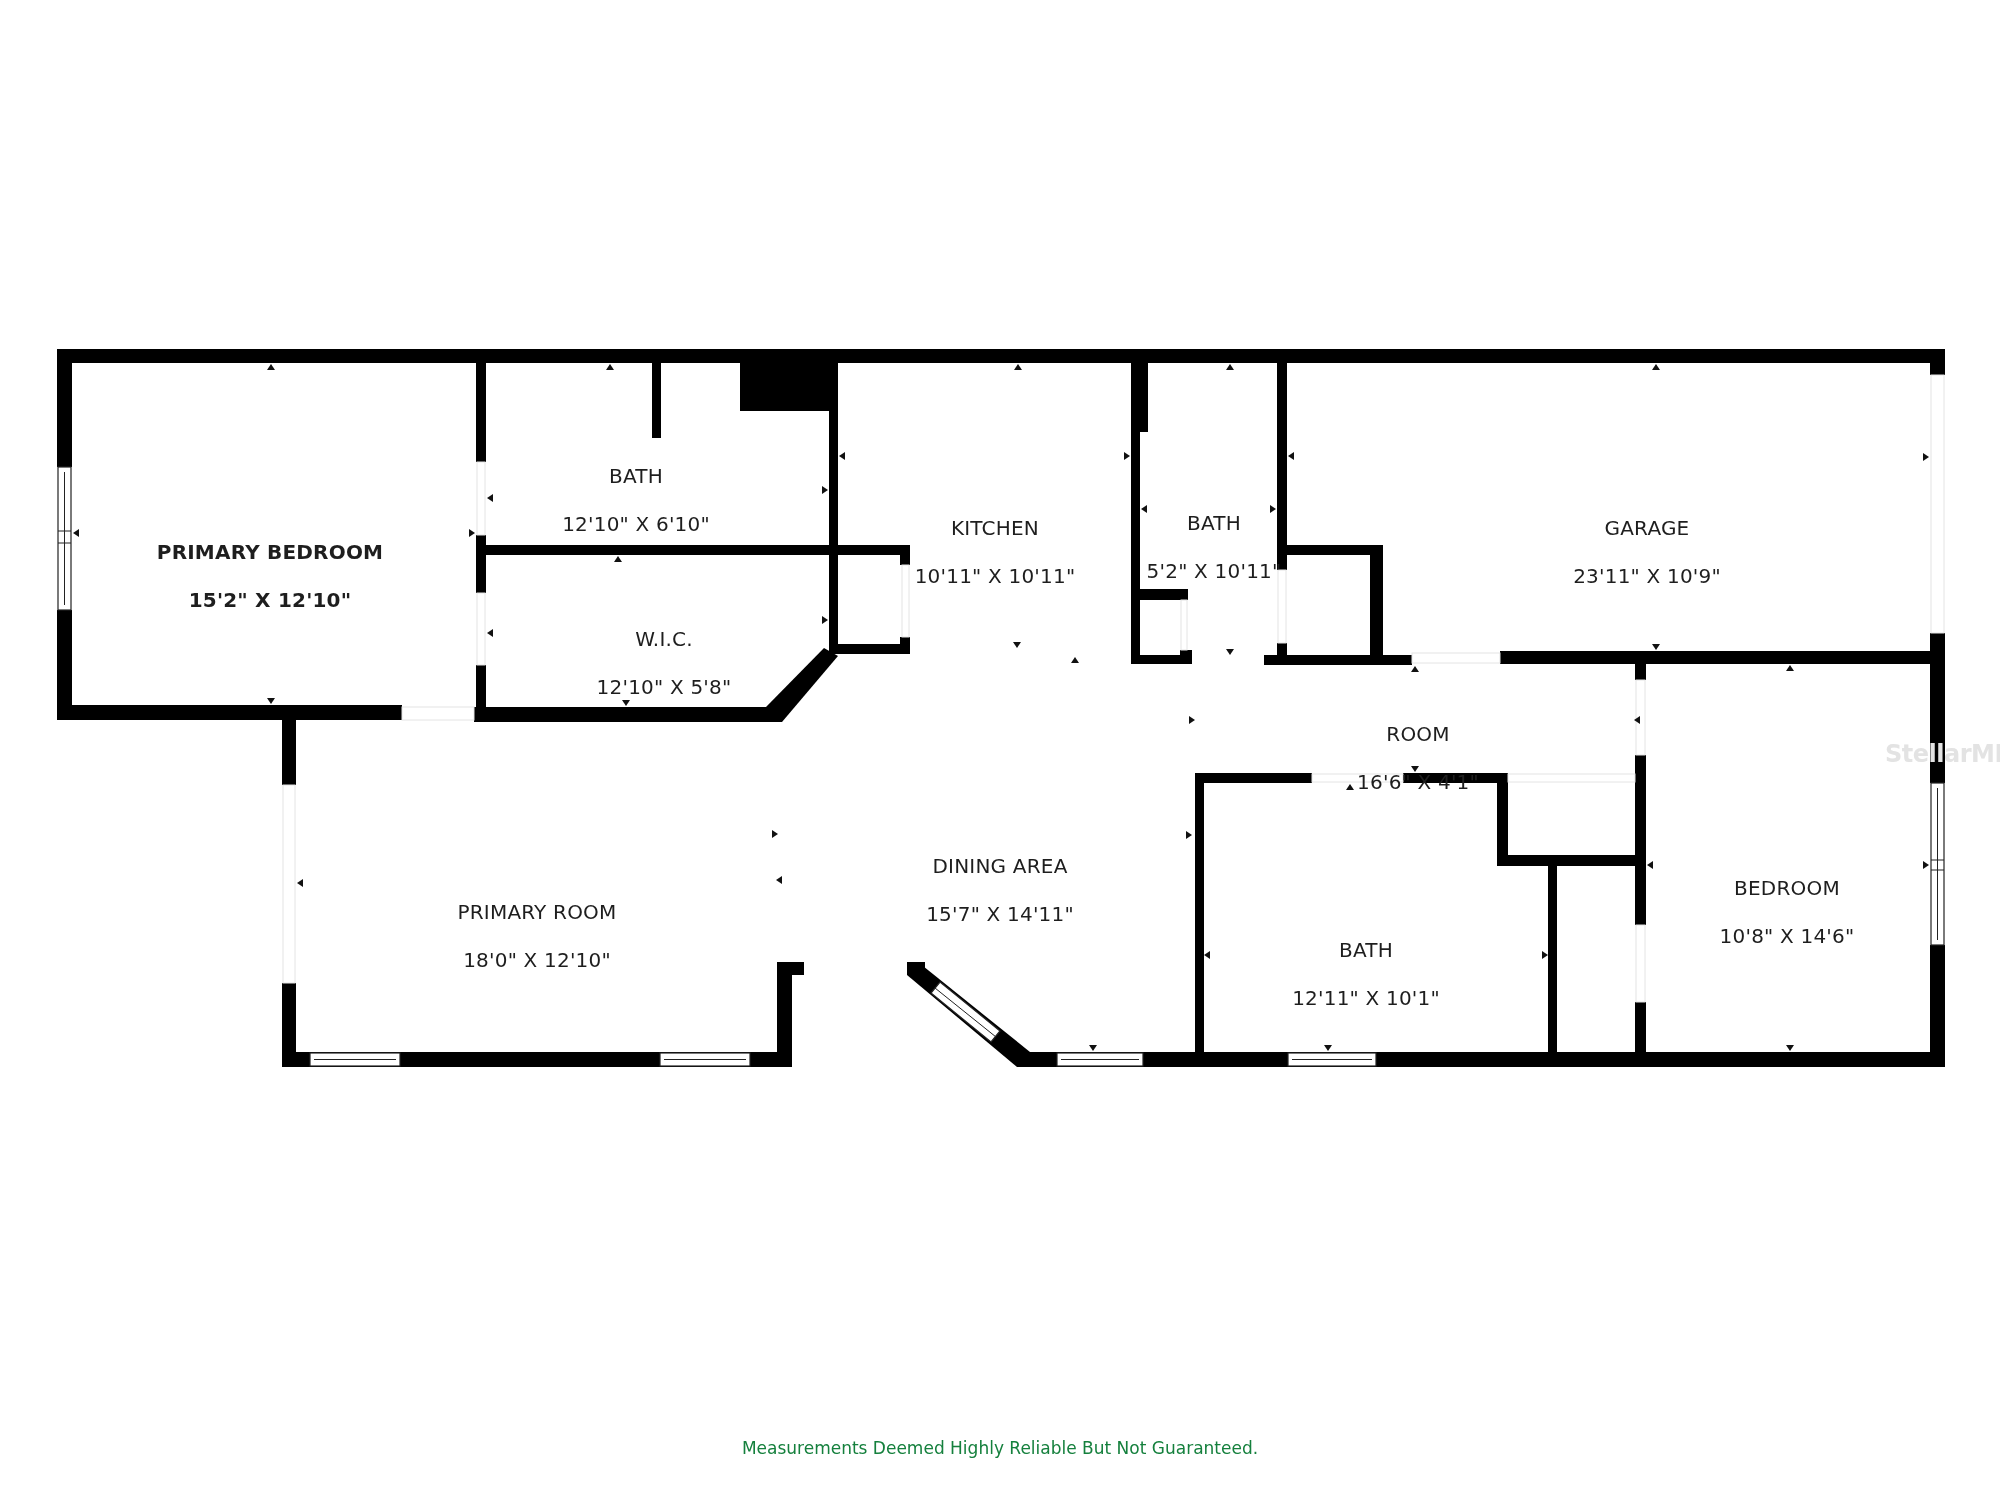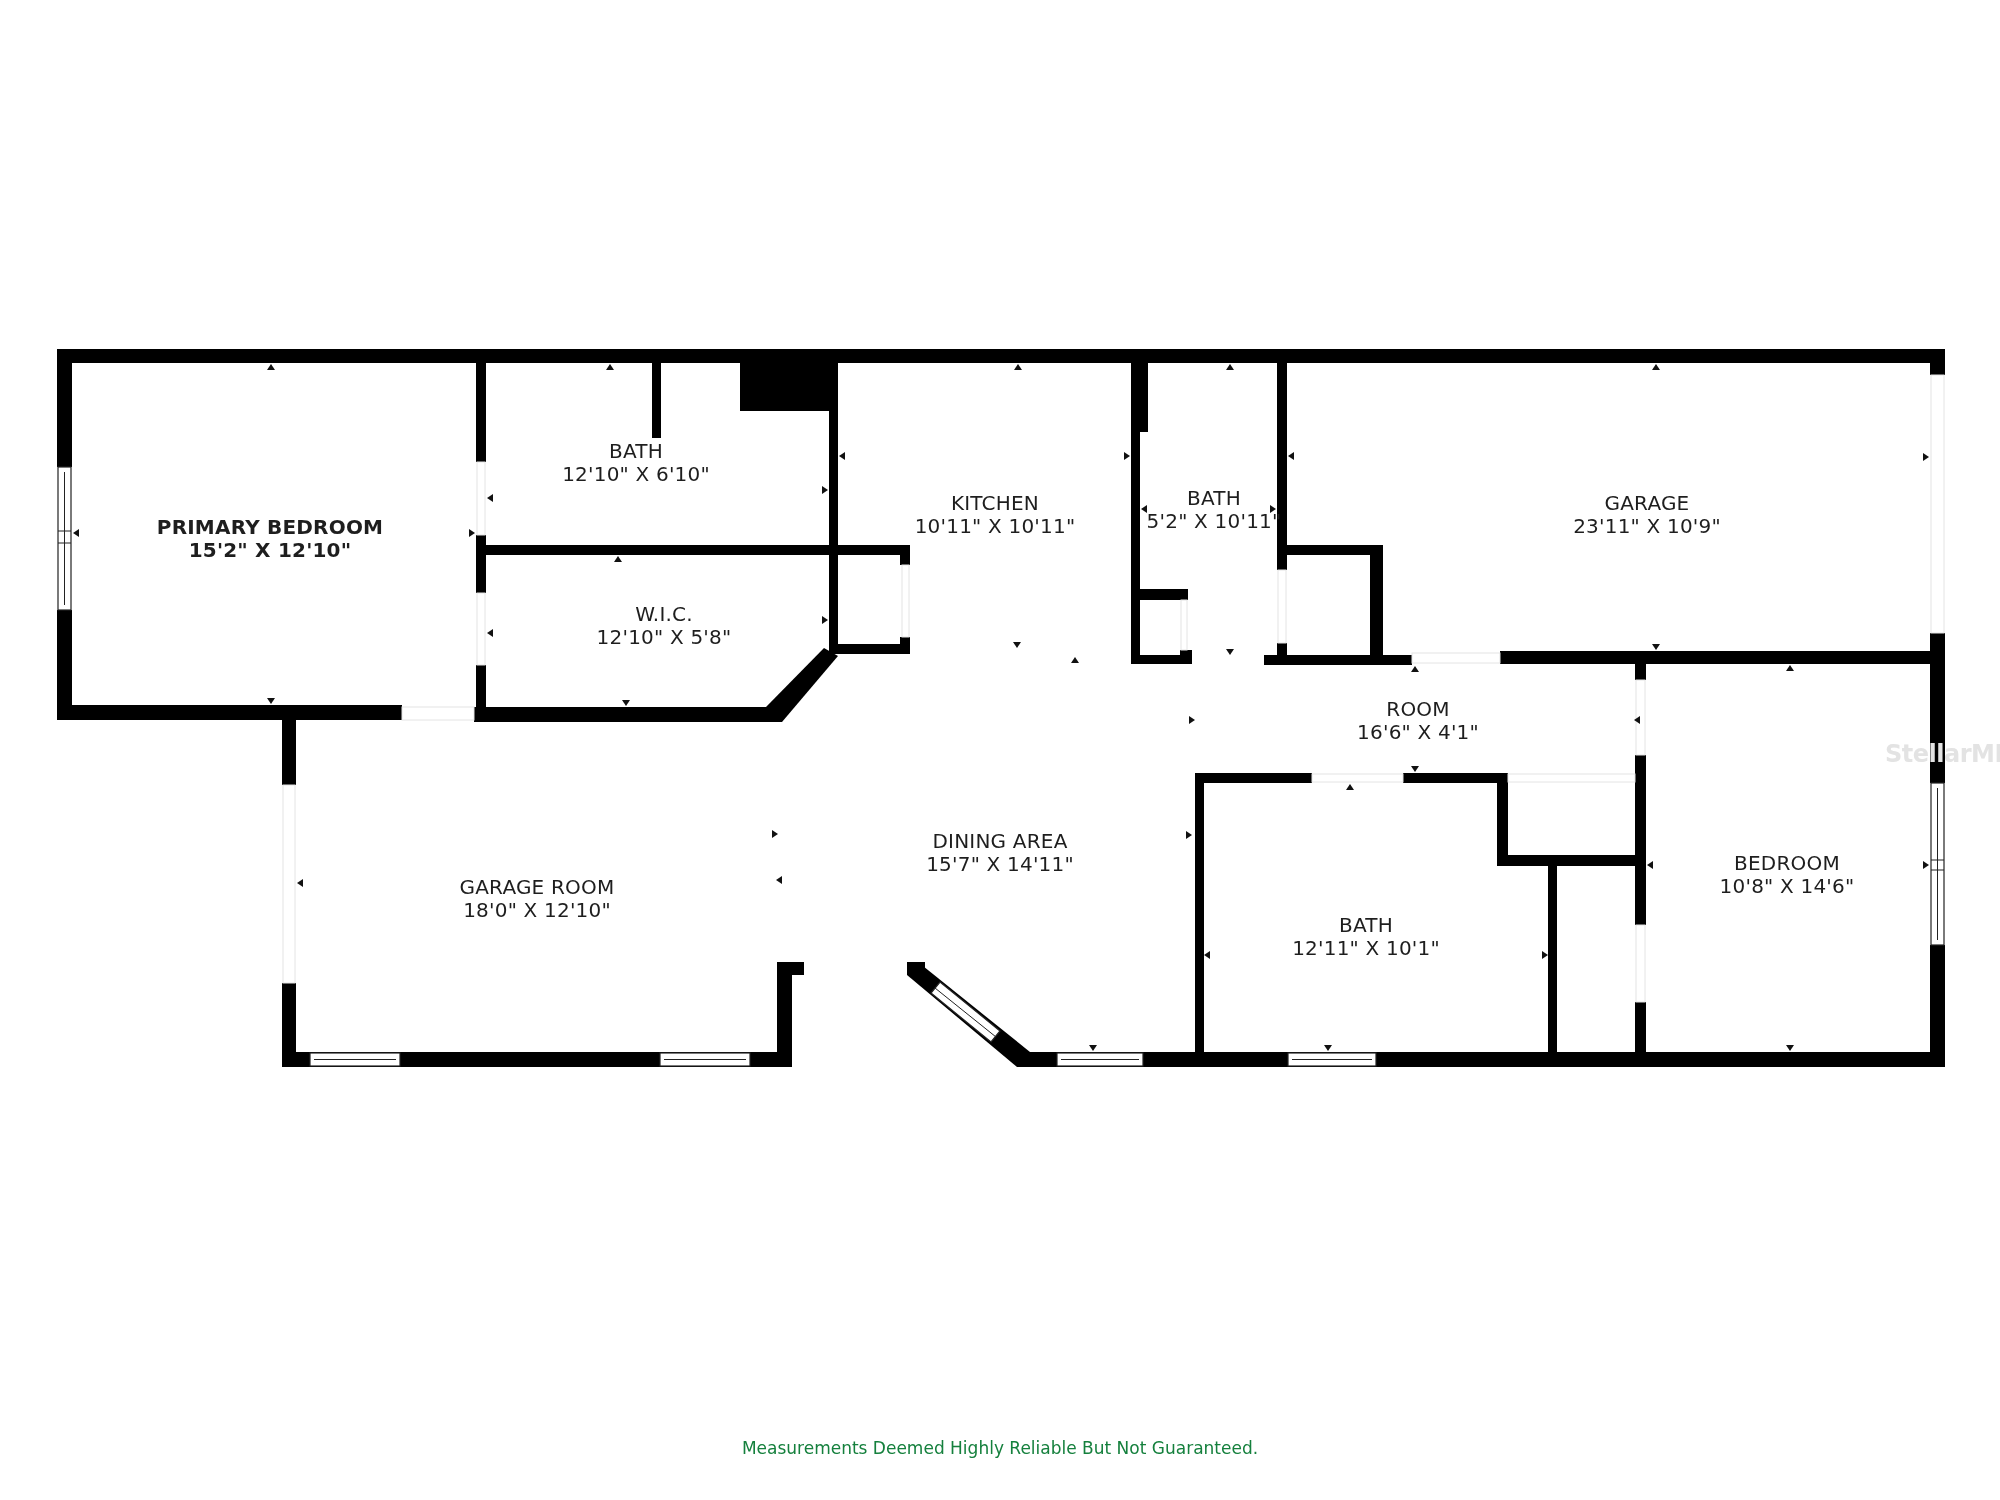--- a/index.html
+++ b/index.html
@@ -3,21 +3,21 @@
 <meta charset="utf-8">
 <style>
   html, body { margin: 0; padding: 0; background: #ffffff; }
   body { width: 2000px; height: 1500px; overflow: hidden; position: relative; font-family: "DejaVu Sans", sans-serif; }
   #plan { position: absolute; left: 0; top: 0; width: 2000px; height: 1500px; }
   .wall { fill: #000000; }
   .win-frame { fill: #ffffff; stroke: #222222; stroke-width: 1.2; }
   .opening { fill: #ffffff; stroke: #e4e4e4; stroke-width: 1; }
   .tick { fill: #111111; }
   .room-label { position: absolute; transform: translateX(-50%); text-align: center; color: #1e1e1e; font-size: 20px; line-height: 23px; letter-spacing: 0.2px; white-space: nowrap; }
-  .room-label .name, .room-label .dims { display: block; }
+  .room-label .name, .room-label .dims { display: block; margin-top: 25px; }
   #footer-note { position: absolute; left: 1000px; top: 1438px; transform: translateX(-50%); font-size: 17px; color: #15803d; white-space: nowrap; }
   #watermark { position: absolute; left: 1885px; top: 740px; font-size: 24px; font-weight: bold; color: #e3e3e3; white-space: nowrap; letter-spacing: -0.5px; }
 </style>
 </head>
 <body>
 
 <svg id="plan" viewBox="0 0 2000 1500" xmlns="http://www.w3.org/2000/svg">
 
   <g>
 
@@ -226,21 +226,21 @@
 </div>
 <div class="room-label" style="left:1647px; top:492px;">
   <span class="name">GARAGE</span>
   <span class="dims">23'11" X 10'9"</span>
 </div>
 <div class="room-label" style="left:1418px; top:698px;">
   <span class="name">ROOM</span>
   <span class="dims">16'6" X 4'1"</span>
 </div>
 <div class="room-label" style="left:537px; top:876px;">
-  <span class="name">GARAGE ROOM</span>
+  <span class="name">PRIMARY ROOM</span>
   <span class="dims">18'0" X 12'10"</span>
 </div>
 <div class="room-label" style="left:1000px; top:830px;">
   <span class="name">DINING AREA</span>
   <span class="dims">15'7" X 14'11"</span>
 </div>
 <div class="room-label" style="left:1366px; top:914px;">
   <span class="name">BATH</span>
   <span class="dims">12'11" X 10'1"</span>
 </div>

